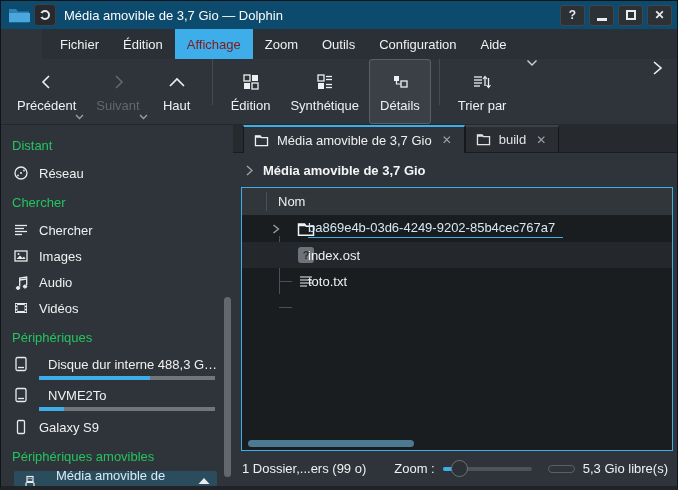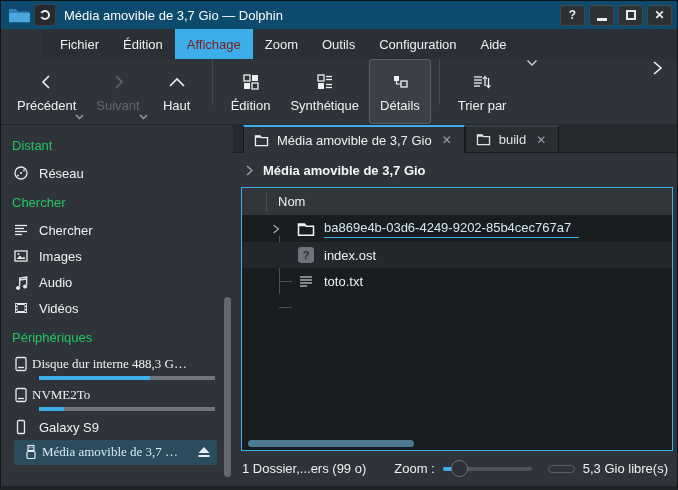--- a/index.html
+++ b/index.html
@@ -39,21 +39,21 @@
   .sort-caret { margin:0 0 12px 10px; color:#cfd3d6; }
   .toolbar-overflow { margin-left:auto; margin-right:8px; color:#eff0f1; }
   
   .content { flex:1; display:flex; min-height:0; }
   
   .sidebar { width:232px; flex:0 0 auto; position:relative; padding-top:4px; background:#2f343a; overflow:hidden; }
   .side-header { color:#22c55e; padding:9px 0 7px 11px; }
   .side-item { display:flex; align-items:center; gap:9px; height:26px; padding-left:11px; color:#eff0f1; }
   .side-item .s-icon { width:18px; display:flex; justify-content:center; color:#e8ebed; }
   .side-dev { padding:2px 0 3px 11px; height:auto; display:block; }
-  .dev-row { display:flex; align-items:center; gap:2px; height:20px;font-family:Liberation Serif, serif; }
+  .dev-row { display:flex; align-items:center; gap:18px; height:20px; }
   .usage-track { margin:2px 0 0 27px; width:176px; height:4px; background:#70767b; position:relative; }
   .usage-fill { position:absolute; left:0; top:0; height:100%; background:#3daee9; }
   .side-item.selected-dev { background:#2b4c5d; margin:0 16px 0 13px; padding-left:8px; border-radius:2px; color:#d7ebf6; }
   .eject { margin-left:auto; margin-right:6px; color:#e8ecee; }
   .side-scrollbar { position:absolute; right:2px; top:172px; width:7px; height:180px; border-radius:4px; background:#62686e; }
   
   .main { flex:1; display:flex; flex-direction:column; min-width:0; }
   .tabbar { height:28px; background:#26292d; border-bottom:1px solid #1a1d20; display:flex; align-items:stretch; padding-left:10px; flex:0 0 auto; }
   .tab { display:flex; align-items:center; gap:8px; padding:0 10px; border:1px solid #16191b; border-bottom:none; position:relative; }
   .tab .t-label { white-space:nowrap; }
@@ -66,21 +66,21 @@
   
   .viewpanel { flex:1; margin:0 4px 0 8px; border:1px solid #3daee9; background:#1a1d1f; display:flex; flex-direction:column; position:relative; min-height:0; }
   .list-header { height:28px; background:#31363b; border-bottom:1px solid #1b1e21; display:flex; align-items:center; position:relative; flex:0 0 auto; }
   .list-header::before { content:""; position:absolute; left:24px; top:4px; bottom:4px; width:1px; background:#4a5055; }
   .col-label { padding-left:36px; color:#eff0f1; }
   .rows { position:relative; flex:1; }
   .file-row { height:26px; display:flex; align-items:center; position:relative; }
   .file-row.alt { background:#24272b; }
   .expander { position:absolute; left:30px; color:#9aa1a7; }
   .row-icon { position:absolute; left:55px; width:18px; display:flex; justify-content:center; }
-  .row-name { position:absolute; left:82px; white-space:nowrap; }
+  .row-name { position:absolute; left:66px; white-space:nowrap; }
   .row-name.linkish { color:#d3e8f4; border-bottom:1px solid #3daee9; padding:0 8px 2px 0; }
   .guide-v { position:absolute; left:37px; top:20px; width:1px; height:58px; background:#4a5055; }
   .guide-h { position:absolute; left:37px; width:13px; height:1px; background:#4a5055; }
   .guide-h.g1 { top:39px; left:42px; width:10px; }
   .guide-h.g2 { top:65px; }
   .guide-h.g3 { top:91px; }
   .qmark-icon { width:16px; height:16px; border-radius:3px; background:#6d7378; color:#2b2f33; font-size:11px; font-weight:bold; display:flex; align-items:center; justify-content:center; }
   .h-scrollbar { position:absolute; left:6px; bottom:3px; width:166px; height:7px; border-radius:4px; background:#4c7a93; }
   
   .statusbar { height:35px; display:flex; align-items:center; padding:0 9px; gap:8px; flex:0 0 auto; }
@@ -328,20 +328,21 @@
       </div>
       <div class="side-item">
         <span class="s-icon">
           <svg width="16" height="16" viewBox="0 0 16 16">
             <rect x="4.5" y="1.5" width="7" height="13" rx="1.2" fill="none" stroke="currentColor" stroke-width="1.3"></rect>
           </svg>
         </span>
         <span>Galaxy S9</span>
       </div>
 
+      <div class="side-header">Périphériques amovibles</div>
       <div class="side-item side-dev selected-dev">
         <div class="dev-row">
           <span class="s-icon">
             <svg width="16" height="16" viewBox="0 0 16 16">
               <rect x="5" y="1.5" width="6" height="5" fill="none" stroke="currentColor" stroke-width="1.2"></rect>
               <rect x="6.4" y="2.8" width="1" height="1.4" fill="currentColor"></rect>
               <rect x="8.6" y="2.8" width="1" height="1.4" fill="currentColor"></rect>
               <rect x="4" y="7.5" width="8" height="7" rx="1" fill="none" stroke="currentColor" stroke-width="1.2"></rect>
             </svg>
           </span>

